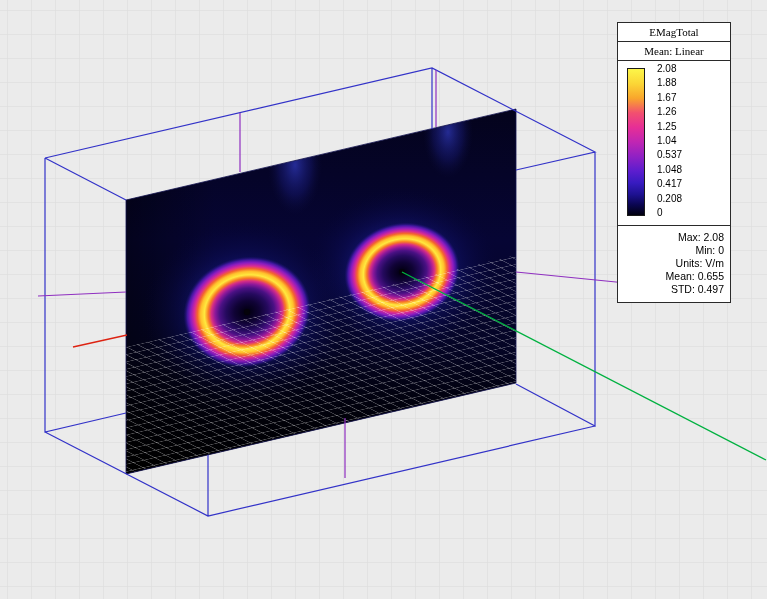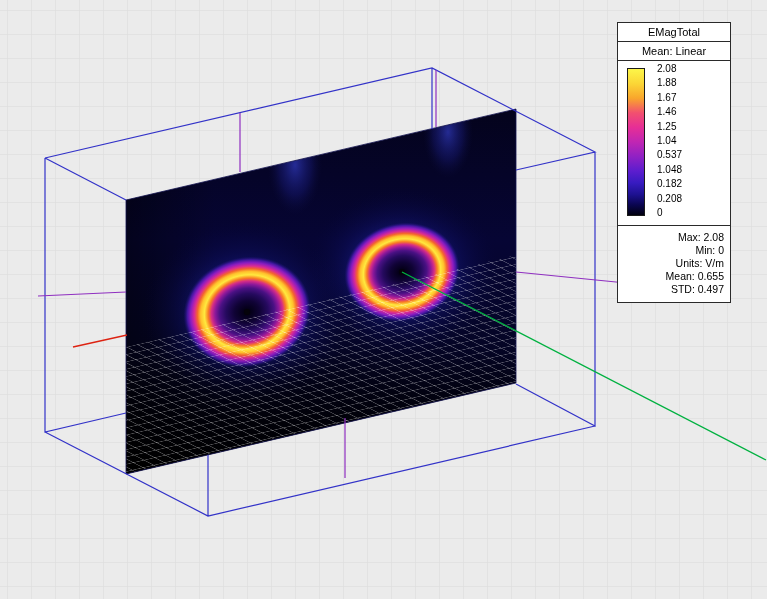--- a/index.html
+++ b/index.html
@@ -4,21 +4,21 @@
 <style>
   html,body{margin:0;padding:0;}
   body{width:767px;height:599px;overflow:hidden;font-family:"Liberation Sans",sans-serif;}
   .stage{position:relative;width:767px;height:599px;background:#ebebeb;overflow:hidden;}
   .stage svg{position:absolute;left:0;top:0;}
   .legend{
     position:absolute;left:617px;top:22px;width:114px;
     background:#ffffff;border:1px solid #2a2a2a;color:#000;
     font-size:11px;box-sizing:border-box;
   }
-  .legend-row{border-bottom:1px solid #2a2a2a;text-align:center;padding:3px 2px;}
+  .legend-row{border-bottom:1px solid #2a2a2a;text-align:center;padding:3px 2px;font-family:Liberation Serif, serif;}
   .legend-scale{display:flex;border-bottom:1px solid #2a2a2a;padding:7px 4px 7px 9px;}
   .colorbar{width:16px;height:146px;border:1px solid #1a1a1a;background:#888;}
   .scale-labels{display:flex;flex-direction:column;justify-content:space-between;
     height:154px;margin:-4px 0 0 12px;font-size:10px;line-height:10px;text-align:left;}
   .legend-stats{padding:5px 6px 6px 6px;font-size:10.5px;line-height:13px;text-align:right;}
 </style>
 </head>
 <body>
 
 <div class="stage">
@@ -131,26 +131,26 @@
 
   <div class="legend">
     <div class="legend-row">EMagTotal</div>
     <div class="legend-row">Mean: Linear</div>
     <div class="legend-scale">
       <div class="colorbar" style="background: linear-gradient(rgb(252, 246, 73) 0%, rgb(251, 214, 54) 10%, rgb(249, 166, 44) 20%, rgb(242, 80, 111) 30%, rgb(230, 46, 150) 40%, rgb(192, 38, 179) 50%, rgb(144, 33, 196) 60%, rgb(92, 29, 206) 70%, rgb(55, 27, 192) 78%, rgb(29, 17, 144) 86%, rgb(10, 5, 80) 93%, rgb(0, 0, 16) 100%);"></div>
       <div class="scale-labels">
         <span>2.08</span>
         <span>1.88</span>
         <span>1.67</span>
-        <span>1.46</span>
+        <span>1.26</span>
         <span>1.25</span>
         <span>1.04</span>
         <span>0.537</span>
         <span>1.048</span>
-        <span>0.182</span>
+        <span>0.417</span>
         <span>0.208</span>
         <span>0</span>
       </div>
     </div>
     <div class="legend-stats">
       <div>Max: 2.08</div>
       <div>Min: 0</div>
       <div>Units: V/m</div>
       <div>Mean: 0.655</div>
       <div>STD: 0.497</div>

